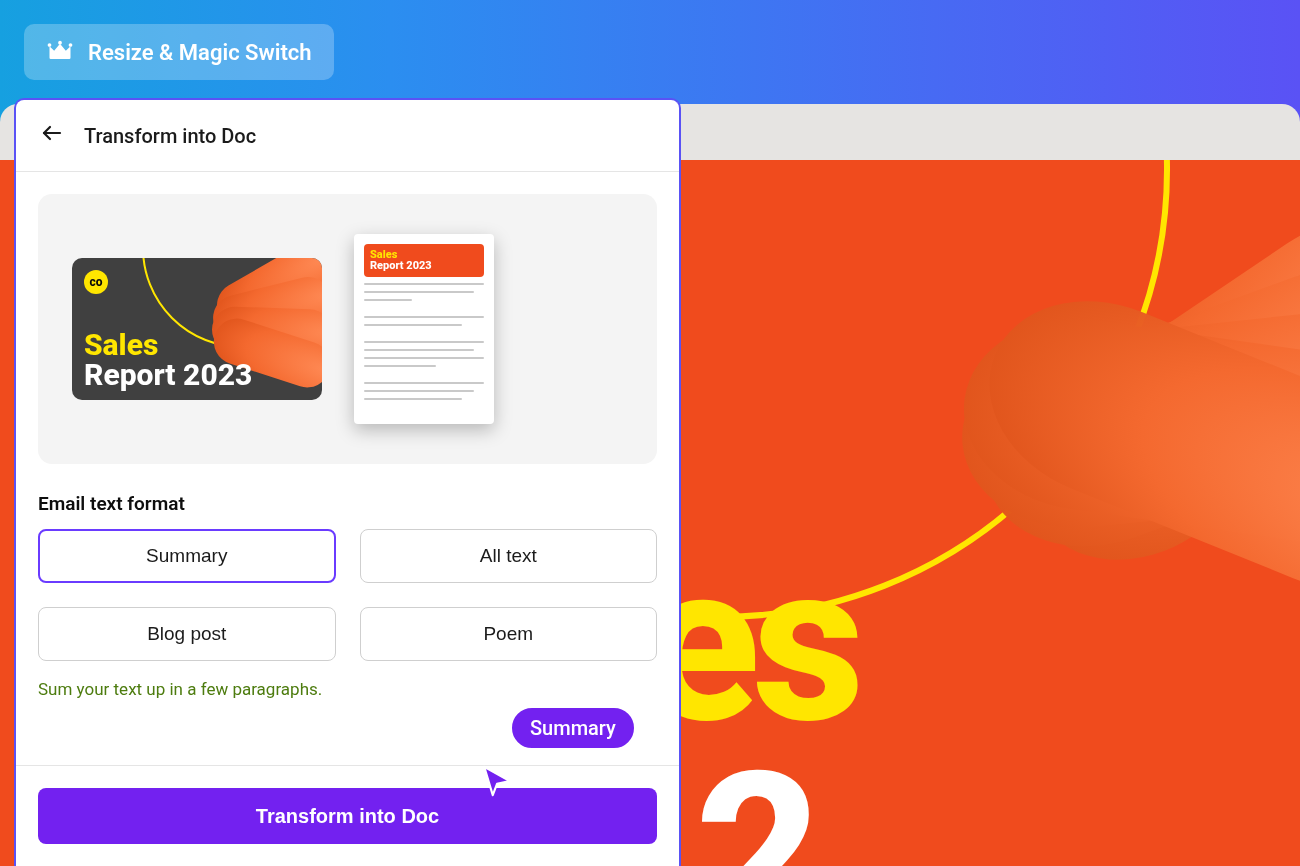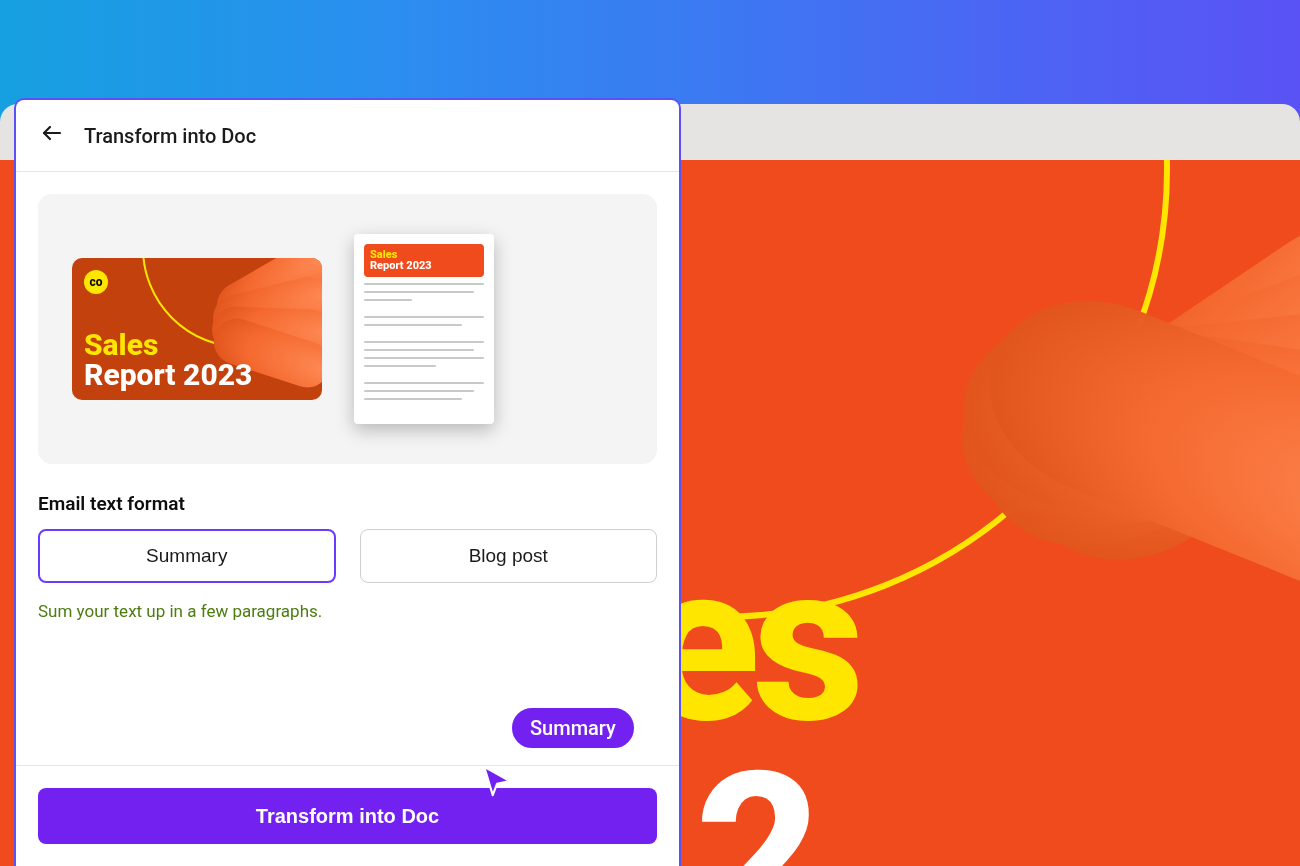--- a/index.html
+++ b/index.html
@@ -133,21 +133,21 @@
     padding: 40px 34px;
     display: flex;
     gap: 32px;
     align-items: center;
   }
   
   .thumb-slide {
     position: relative;
     width: 250px;
     height: 142px;
-    background: #c2410c;
+    background: #404040;
     border-radius: 10px;
     overflow: hidden;
   }
   .thumb-badge {
     position:absolute; top:12px; left:12px;
     width:24px;height:24px;border-radius:50%;background:#ffe600;
     display:flex;align-items:center;justify-content:center;
     font-size:12px;font-weight:800;color:#0a0a0a;
   }
   .thumb-ring { position:absolute; width:200px;height:200px;border:2px solid #ffe600;border-radius:50%;top:-110px;left:70px;}
@@ -210,20 +210,31 @@
     position:absolute; left:0; top:58px;
     width:34px;height:34px;
   }
   .cursor-pointer svg{width:34px;height:34px;display:block;}
 </style>
 </head>
 <body>
 
 <div class="app">
 
+  <div class="resize-btn">
+    <span>
+      <svg viewBox="0 0 24 24" fill="#ffffff">
+          <path d="M3 7l4 4 5-6 5 6 4-4v10a1 1 0 0 1-1 1H4a1 1 0 0 1-1-1V7z"></path>
+          <circle cx="3" cy="6" r="1.6"></circle>
+          <circle cx="12" cy="4" r="1.6"></circle>
+          <circle cx="21" cy="6" r="1.6"></circle>
+        </svg>
+    </span>
+    <span>Resize &amp; Magic Switch</span>
+  </div>
 
   <div class="canvas-wrap">
     <div class="canvas-slide">
       <div class="ring"></div>
       <div class="fan">
         <div class="blade b1"></div>
         <div class="blade b2"></div>
         <div class="blade b3"></div>
         <div class="blade b4"></div>
         <div class="blade b5"></div>
@@ -281,21 +292,27 @@
         </div>
       </div>
 
       <div class="section-label">Email text format</div>
 
       <div class="format-grid">
         <button class="format-btn selected">
             <span>Summary</span>
           </button>
         <button class="format-btn">
+            <span>All text</span>
+          </button>
+        <button class="format-btn">
             <span>Blog post</span>
+          </button>
+        <button class="format-btn">
+            <span>Poem</span>
           </button>
       </div>
 
       <div class="helper-text">Sum your text up in a few paragraphs.</div>
     </div>
 
     <div class="panel-footer">
       <button class="cta">
         <span>Transform into Doc</span>
       </button>

